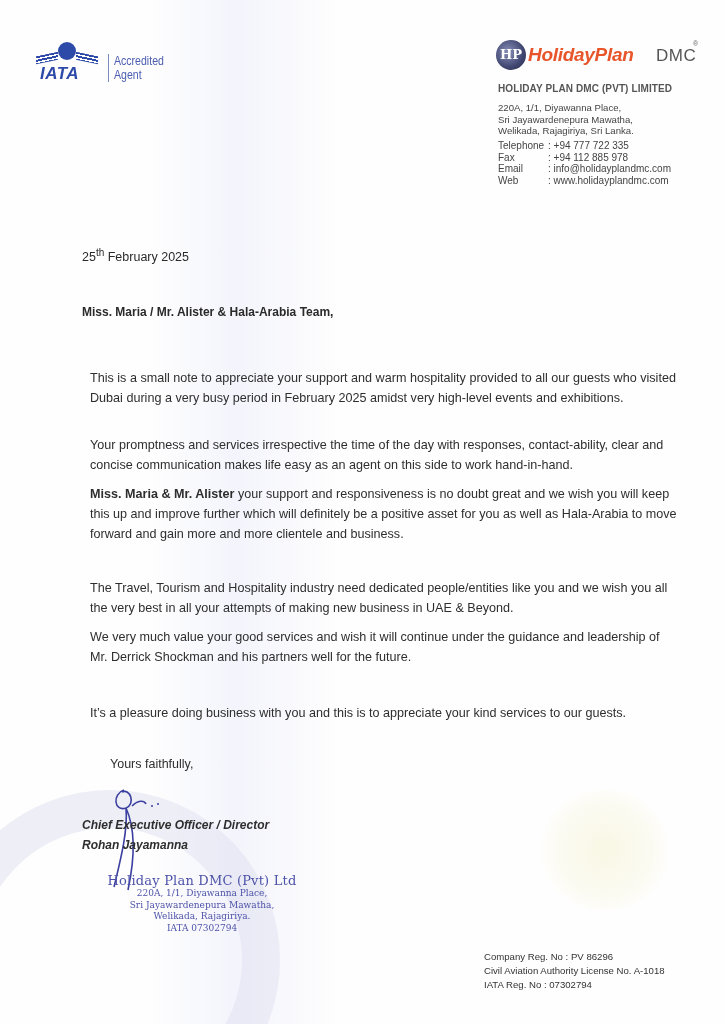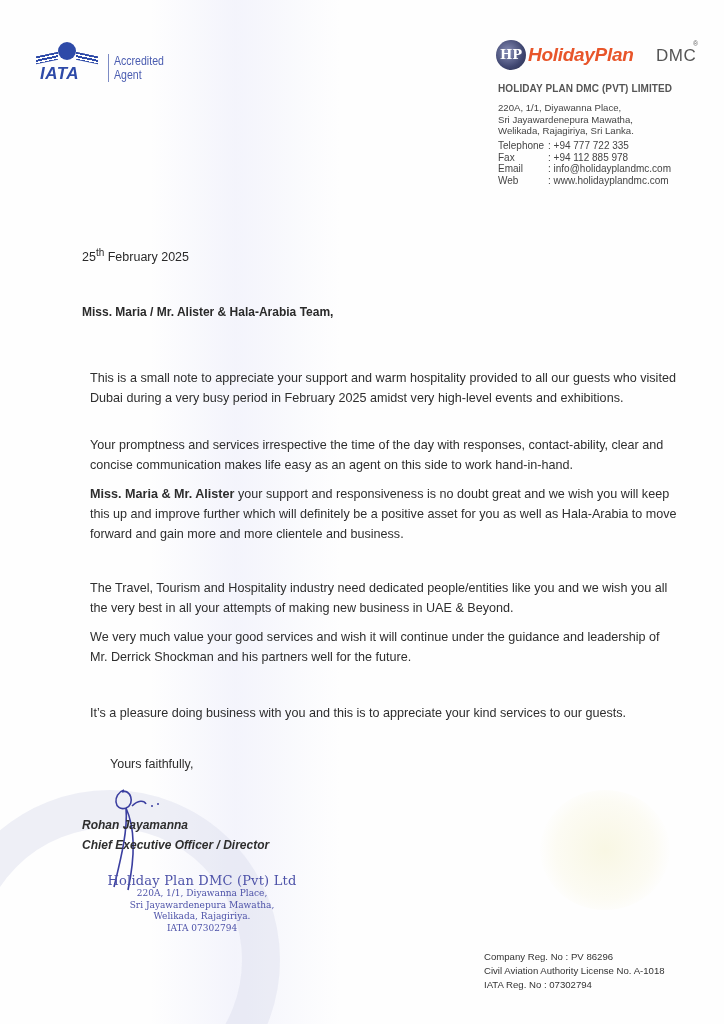--- a/index.html
+++ b/index.html
@@ -122,22 +122,22 @@
 
   <div class="closing">Yours faithfully,</div>
 
   <svg class="signature" viewBox="0 0 60 110">
     <path d="M14 8 C2 12 4 30 16 26 C26 22 20 6 12 10 M16 26 C18 50 10 80 4 105 M16 26 C26 48 24 80 18 108 M22 24 C28 18 34 18 36 22" fill="none" stroke="#3b3fa0" stroke-width="1.6"></path>
     <circle cx="42" cy="24" r="1" fill="#3b3fa0"></circle>
       <circle cx="48" cy="22" r="1" fill="#3b3fa0"></circle>
   </svg>
 
   <div class="signer">
+    <div>Chief Executive Officer / Director</div>
     <div>Rohan Jayamanna</div>
-    <div>Chief Executive Officer / Director</div>
   </div>
 
   <div class="stamp">
     <div class="stamp-name">Holiday Plan DMC (Pvt) Ltd</div>
     <div class="stamp-line">220A, 1/1, Diyawanna Place,</div>
     <div class="stamp-line">Sri Jayawardenepura Mawatha,</div>
     <div class="stamp-line">Welikada, Rajagiriya.</div>
     <div class="stamp-line">IATA 07302794</div>
   </div>
 

